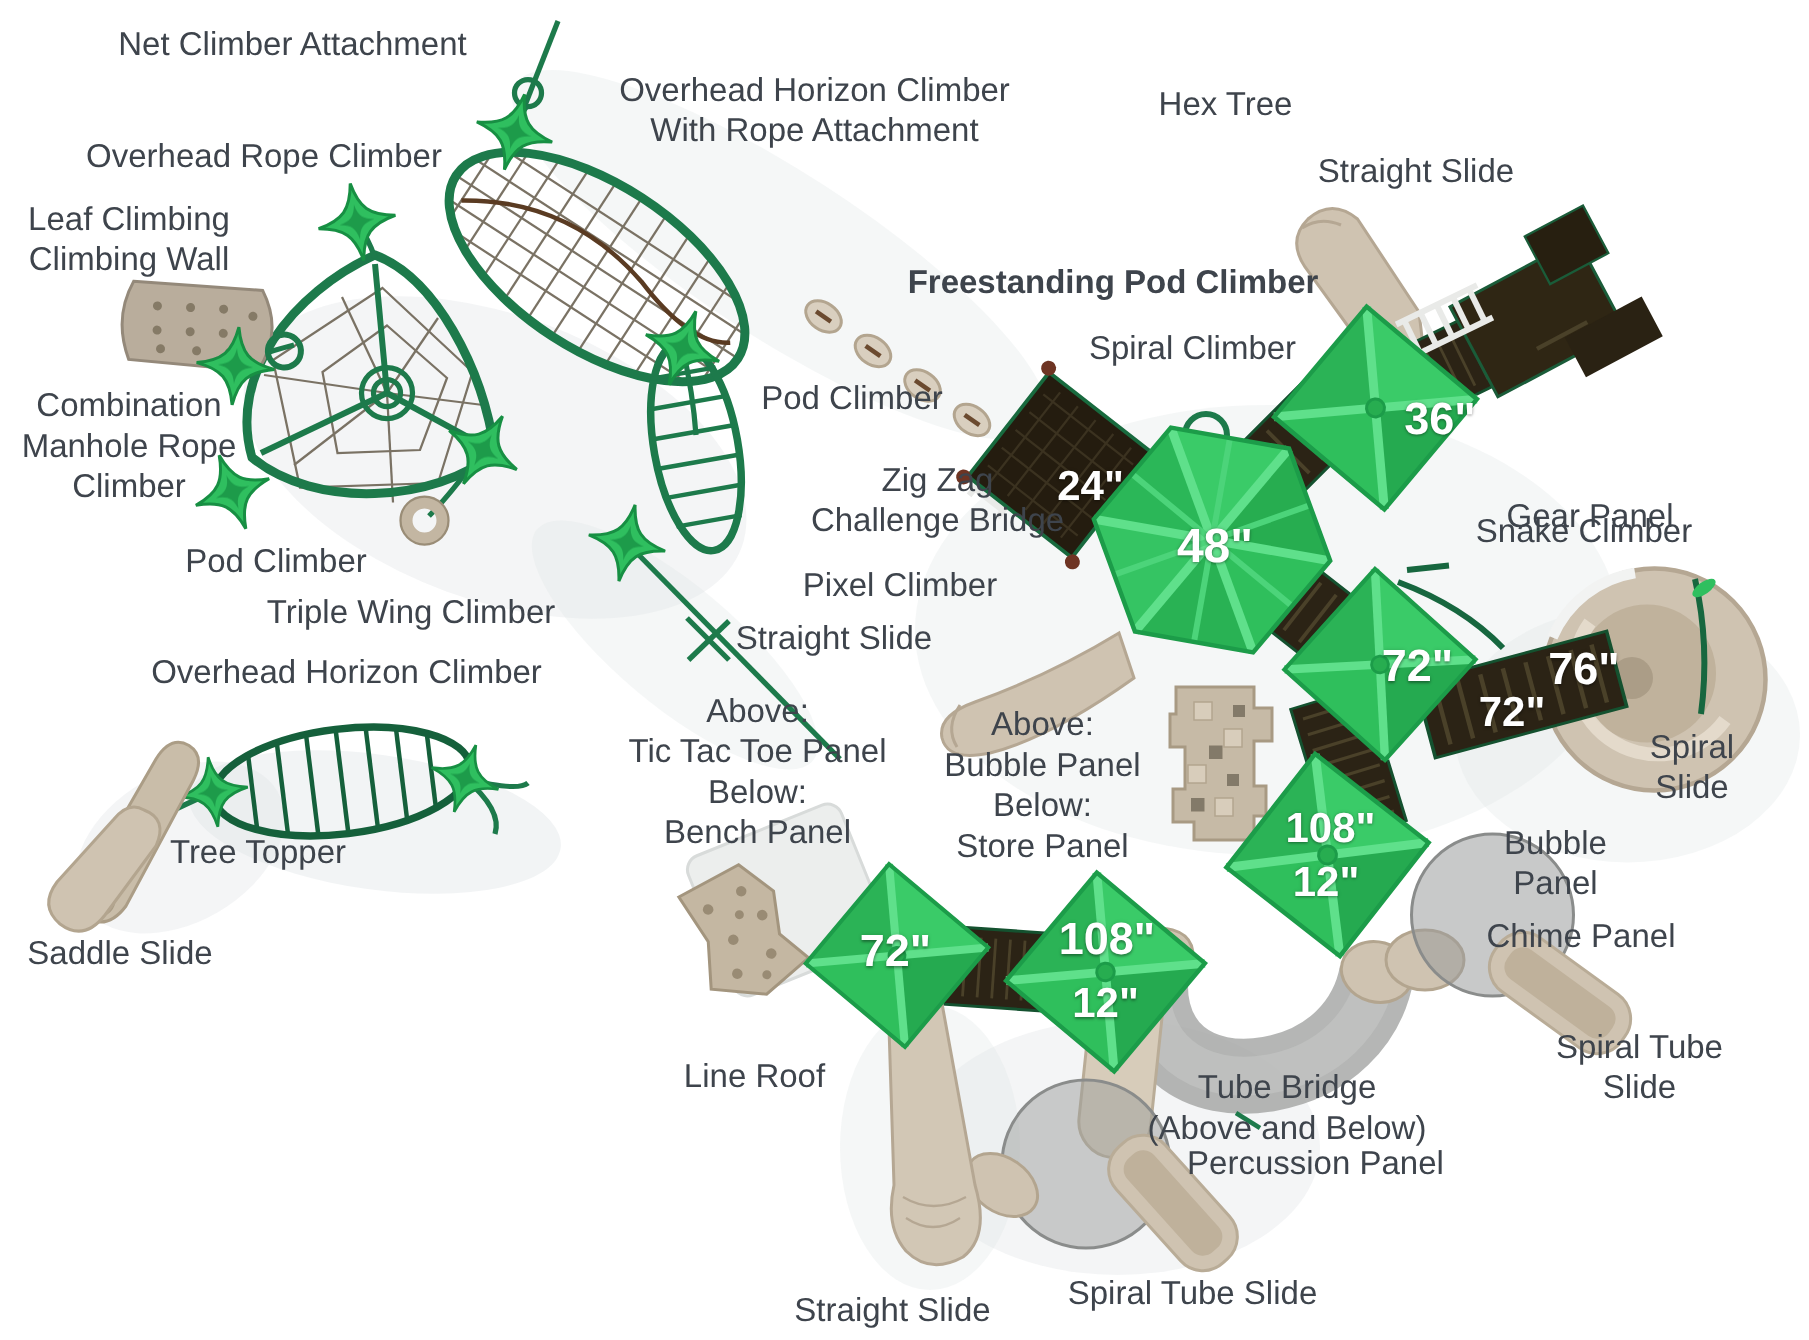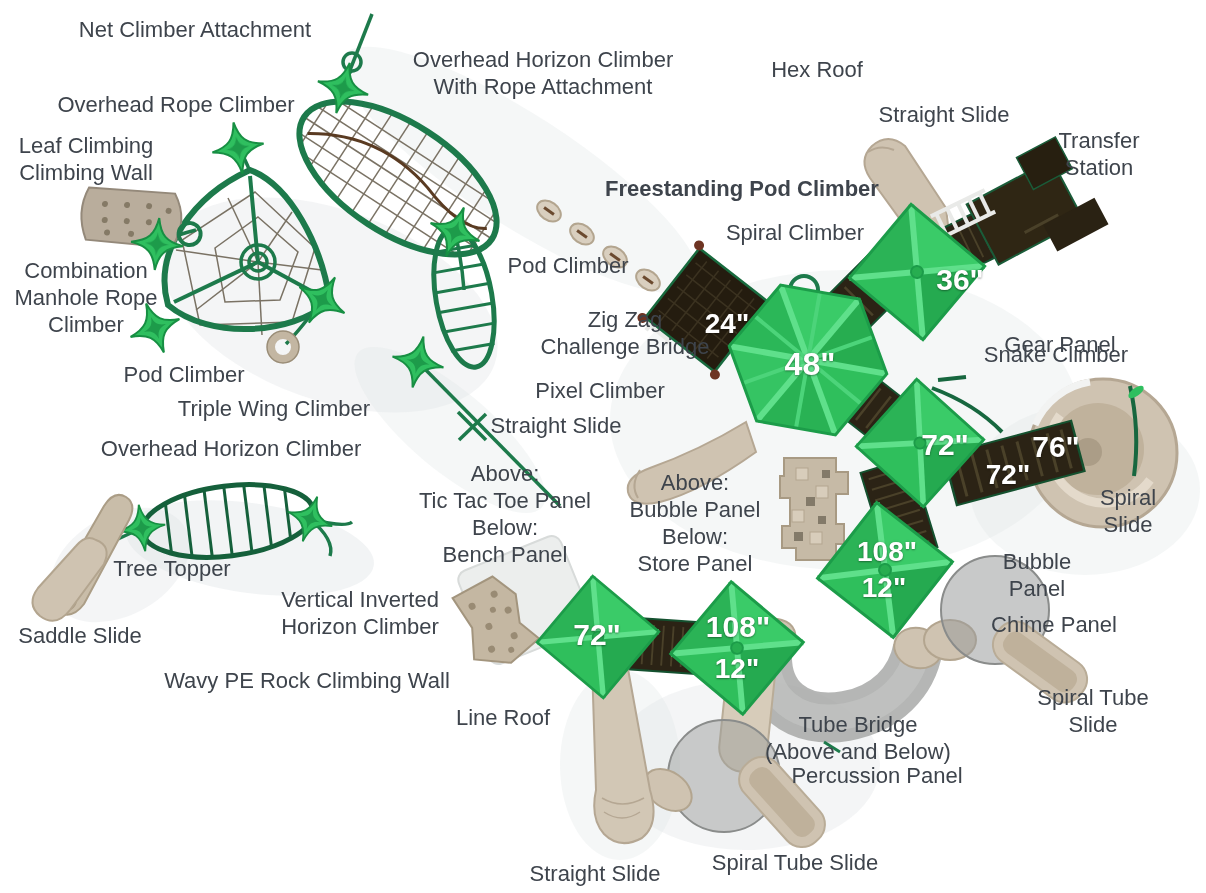--- a/index.html
+++ b/index.html
@@ -390,26 +390,25 @@
     <use href="#roofsq" transform="translate(598,637) rotate(40) scale(0.9)"></use>
     <use href="#roofsq" transform="translate(737,648) rotate(40) scale(0.98)"></use>
     <use href="#roofhex" transform="translate(808,360) rotate(10)"></use>
   </g>
 </svg>
 
 <div id="labels-layer">
       <div class="lbl" style="left: 195px; top: 29px;">Net Climber Attachment</div>
       <div class="lbl" style="left: 543px; top: 73px;">Overhead Horizon Climber
 With Rope Attachment</div>
-      <div class="lbl" style="left: 817px; top: 69px;">Hex Roof</div>
+      <div class="lbl" style="left: 817px; top: 69px;">Hex Tree</div>
       <div class="lbl" style="left: 176px; top: 104px;">Overhead Rope Climber</div>
       <div class="lbl" style="left: 944px; top: 114px;">Straight Slide</div>
       <div class="lbl" style="left: 86px; top: 159px;">Leaf Climbing
 Climbing Wall</div>
-      <div class="lbl" style="left: 1099px; top: 154px;">Transfer Station</div>
       <div class="lbl" style="left: 742px; top: 188px; font-weight: bold;">Freestanding Pod Climber</div>
       <div class="lbl" style="left: 795px; top: 232px;">Spiral Climber</div>
       <div class="lbl" style="left: 568px; top: 265px;">Pod Climber</div>
       <div class="lbl" style="left: 86px; top: 297px;">Combination
 Manhole Rope
 Climber</div>
       <div class="lbl" style="left: 587px; top: 333px; margin-left: 38px;">Zig Zag
 Challenge Bridge</div>
       <div class="lbl" style="left: 1060px; top: 318px; margin-top: 26px;">Gear Panel</div>
       <div class="lbl" style="left: 1056px; top: 354px;">Snake Climber</div>
@@ -423,25 +422,22 @@
 Below:
 Bench Panel</div>
       <div class="lbl" style="left: 695px; top: 523px;">Above:
 Bubble Panel
 Below:
 Store Panel</div>
       <div class="lbl" style="left: 1128px; top: 511px;">Spiral Slide</div>
       <div class="lbl" style="left: 172px; top: 568px;">Tree Topper</div>
       <div class="lbl" style="left: 1037px; top: 575px;">Bubble
 Panel</div>
-      <div class="lbl" style="left: 360px; top: 613px;">Vertical Inverted
-Horizon Climber</div>
       <div class="lbl" style="left: 1054px; top: 624px;">Chime Panel</div>
       <div class="lbl" style="left: 80px; top: 635px;">Saddle Slide</div>
-      <div class="lbl" style="left: 307px; top: 680px;">Wavy PE Rock Climbing Wall</div>
       <div class="lbl" style="left: 858px; top: 738px;">Tube Bridge
 (Above and Below)</div>
       <div class="lbl" style="left: 1093px; top: 711px;">Spiral Tube Slide</div>
       <div class="lbl" style="left: 503px; top: 717px;">Line Roof</div>
       <div class="lbl" style="left: 877px; top: 775px;">Percussion Panel</div>
       <div class="lbl" style="left: 595px; top: 873px;">Straight Slide</div>
       <div class="lbl" style="left: 795px; top: 862px;">Spiral Tube Slide</div>
       <div class="meas" style="left: 727px; top: 324px; font-size: 28px;">24"</div>
       <div class="meas" style="left: 960px; top: 280px; font-size: 30px;">36"</div>
       <div class="meas" style="left: 810px; top: 364px; font-size: 32px;">48"</div>

